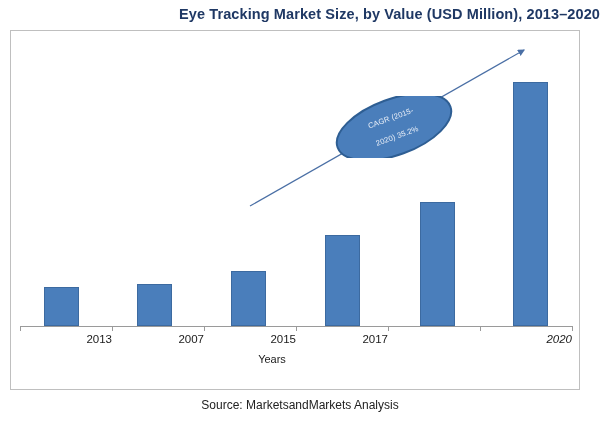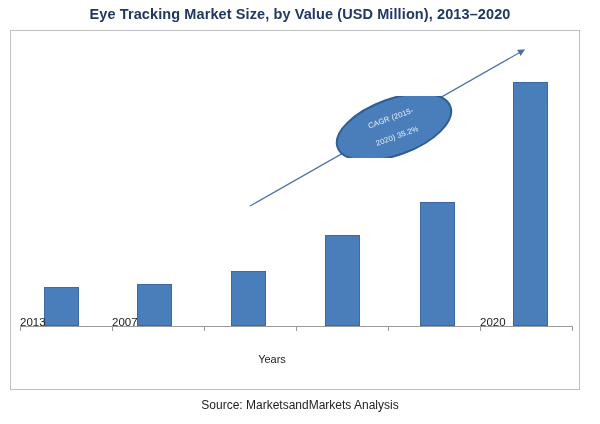--- a/index.html
+++ b/index.html
@@ -9,21 +9,21 @@
     font-family:"Liberation Sans", sans-serif;
     overflow:hidden;
     position:relative;
   }
   #chart-root{position:absolute;left:0;top:0;width:600px;height:424px;}
 
   
   .chart-title{
     position:absolute;
     left:0;top:6px;width:600px;
-    text-align:center;
+    text-align:right;
     font-size:14.5px;
     font-weight:bold;
     color:#1F3864;
     letter-spacing:0.1px;
     white-space:nowrap;
   }
 
   
   .chart-frame{
     position:absolute;
@@ -52,22 +52,22 @@
   .bar{
     position:absolute;
     background:#4A7EBB;
     border:1px solid #3C6AA0;
     box-sizing:border-box;
   }
 
   
   .cat-label{
     position:absolute;
-    top:316px;
-    text-align:left;
+    top:333px;
+    text-align:right;
     font-size:11.5px;
     color:#1a1a1a;
     white-space:nowrap;
   }
 
   
   .axis-title{
     position:absolute;
     left:0;top:353px;width:544px;
     text-align:center;
@@ -156,19 +156,21 @@
   <div class="axis-tick" style="left:20px;"></div>
   <div class="axis-tick" style="left:112px;"></div>
   <div class="axis-tick" style="left:204px;"></div>
   <div class="axis-tick" style="left:296px;"></div>
   <div class="axis-tick" style="left:388px;"></div>
   <div class="axis-tick" style="left:480px;"></div>
   <div class="axis-tick" style="left:572px;"></div>
 
   <div class="cat-label" style="left:20px;  width:92px;">2013</div>
   <div class="cat-label" style="left:112px; width:92px;">2007</div>
-  <div class="cat-label" style="left:480px; width:92px;">2020</div>
+  <div class="cat-label" style="left:204px; width:92px;">2015</div>
+  <div class="cat-label" style="left:296px; width:92px;">2017</div>
+  <div class="cat-label" style="left:480px; width:92px;font-style:italic;">2020</div>
 
   <div class="axis-title">Years</div>
 
   <div class="source-note">Source: MarketsandMarkets Analysis</div>
 
 </div>
 
 </body></html>

